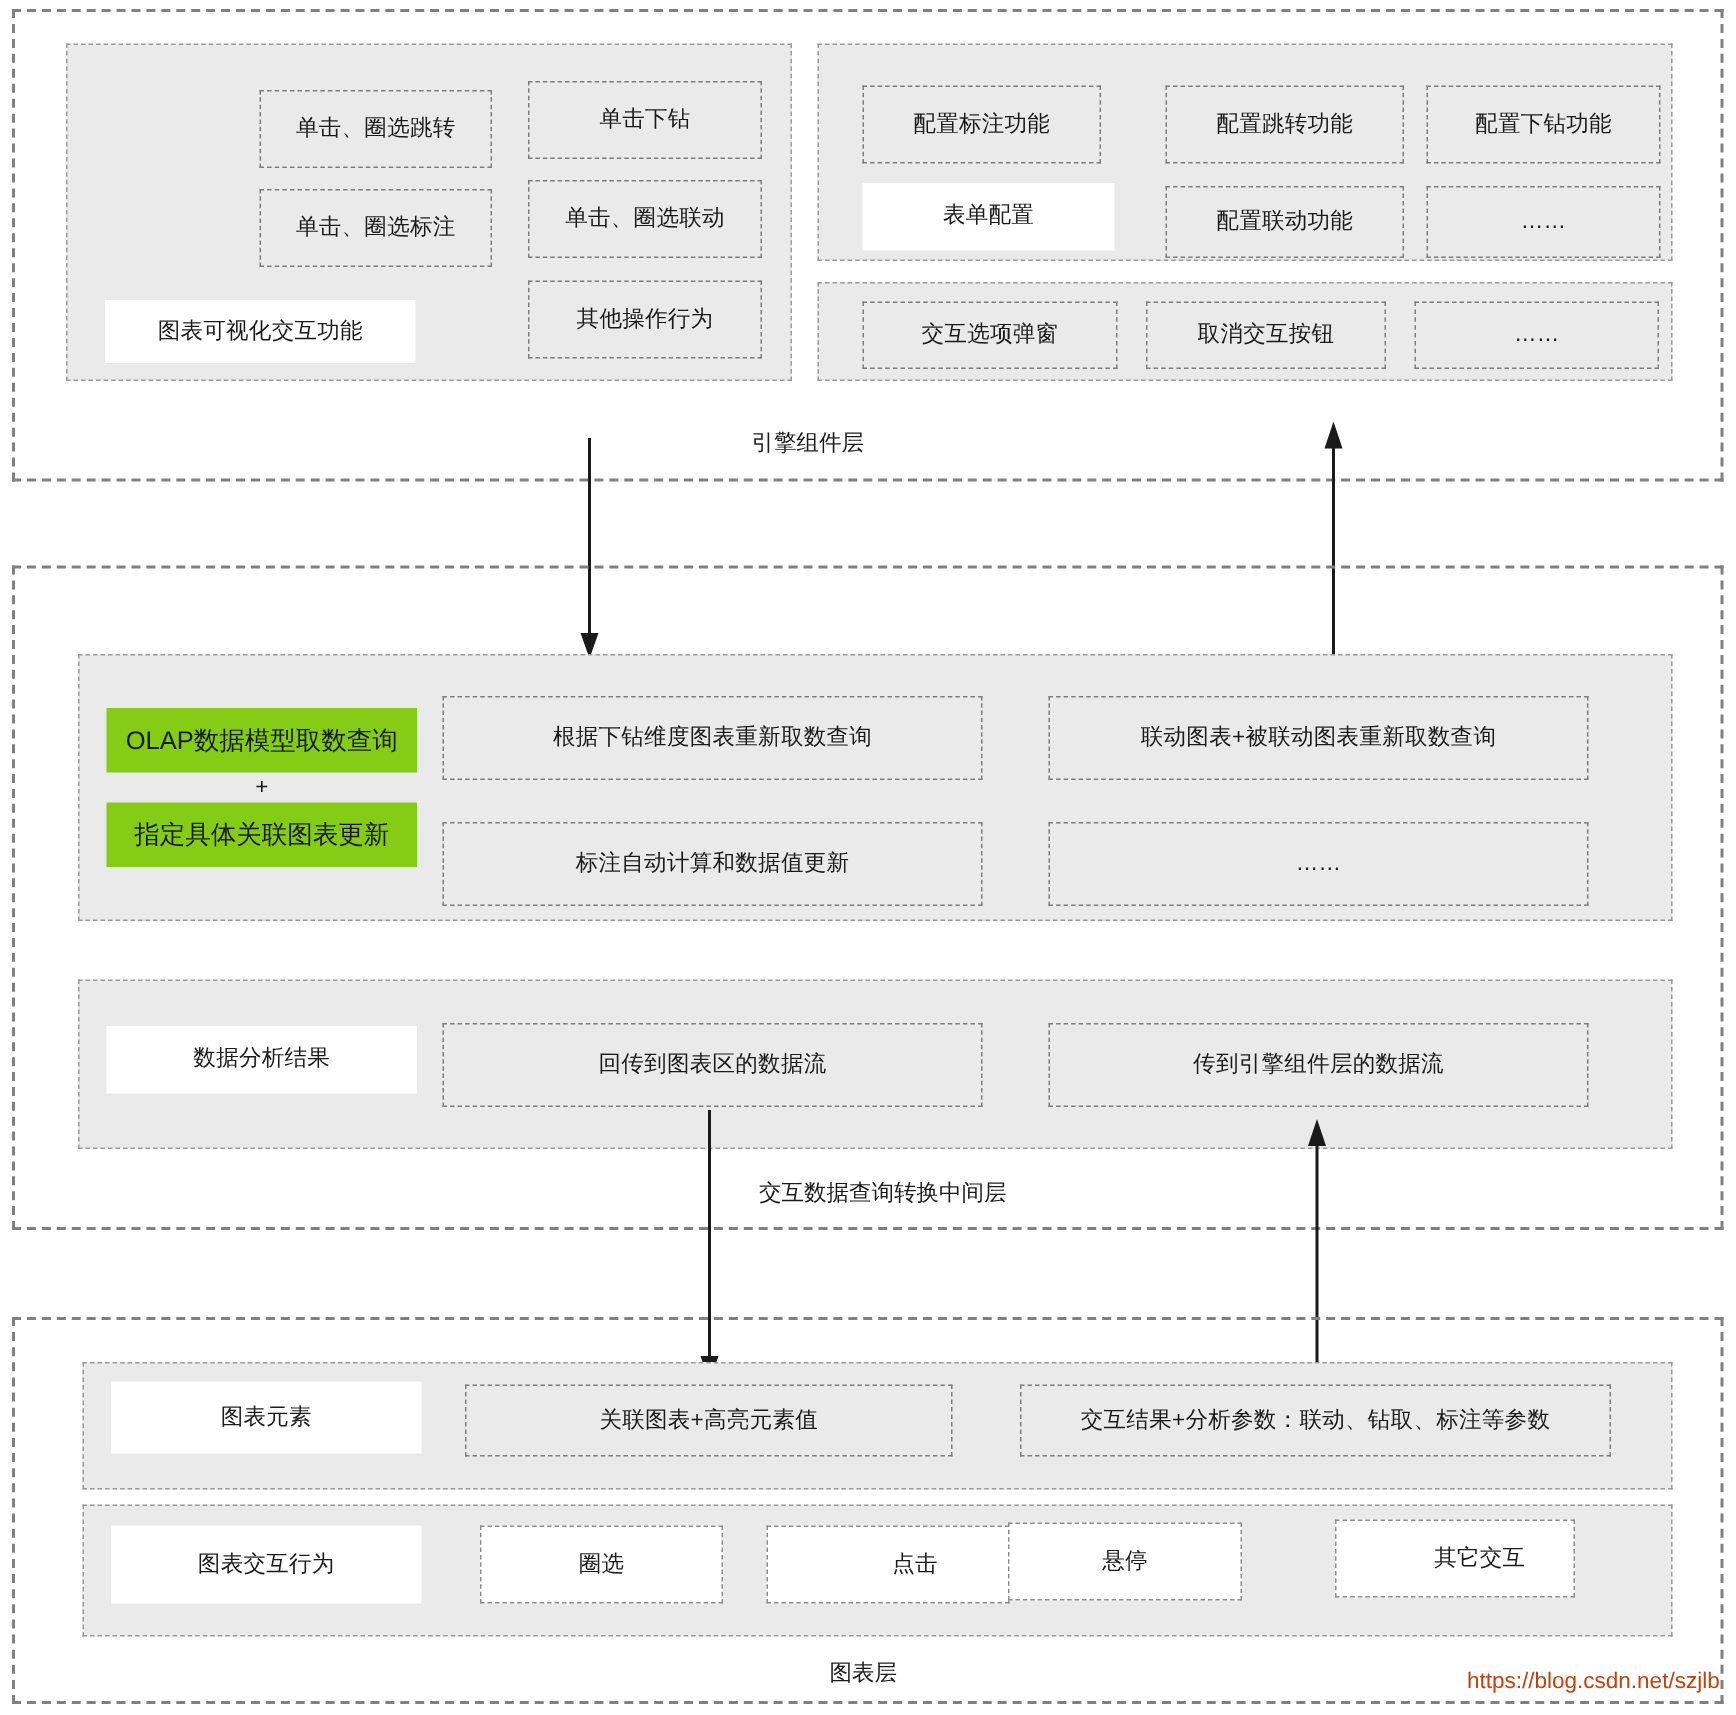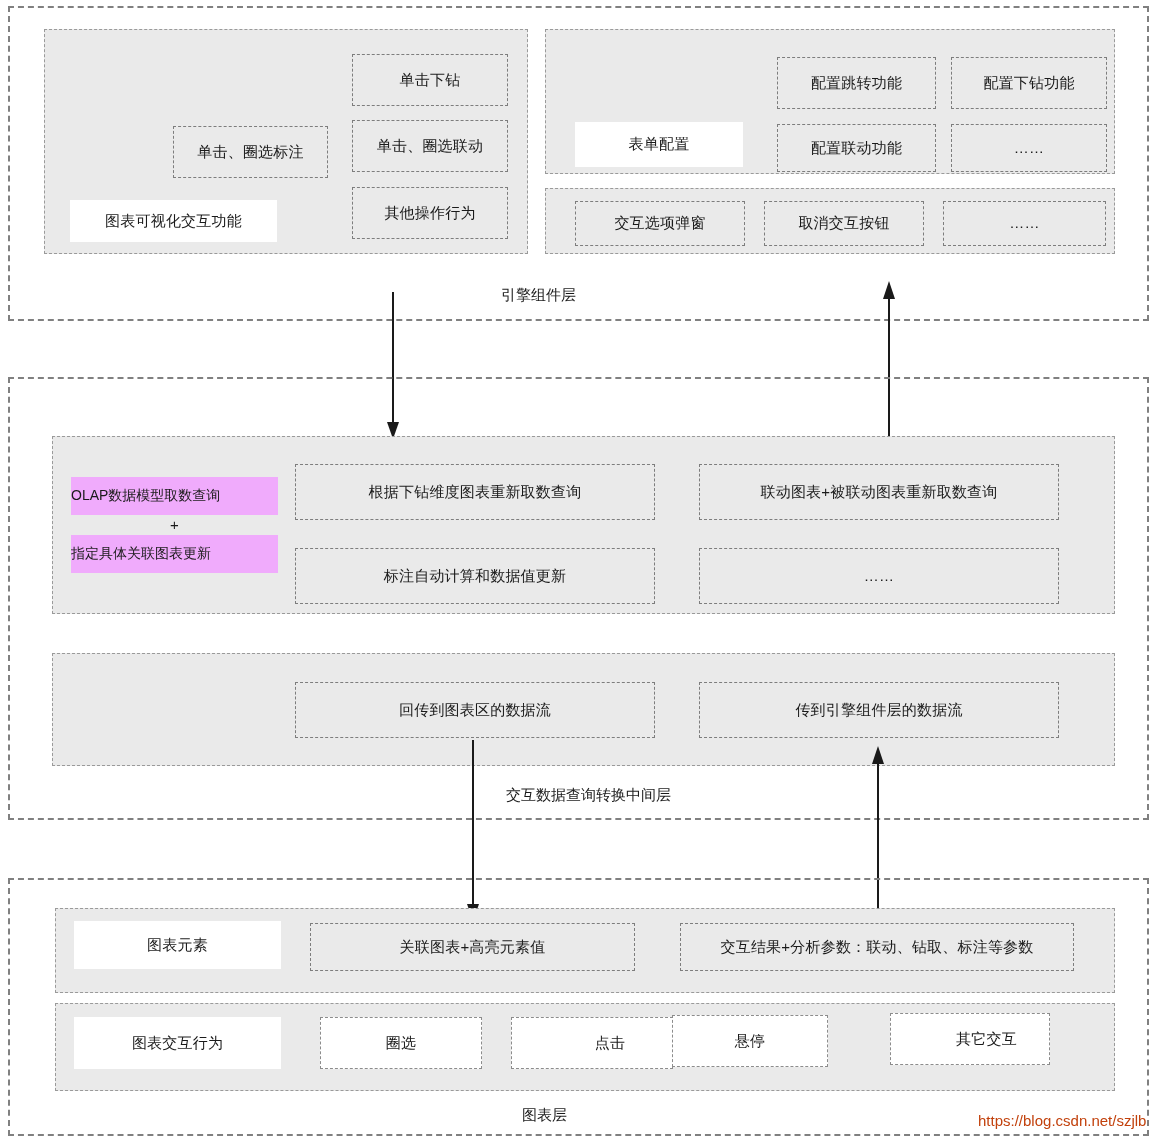--- a/index.html
+++ b/index.html
@@ -70,24 +70,24 @@
     justify-content:center;
   }
   .stack .plus{
     font-size:15px;
     line-height:14px;
     padding:3px 0;
     background:transparent;
     text-align:center;
   }
   .stack .wbox{
-    background:#f0abfc;
+    background:#84cc16;
     width:100%;
-    text-align:left;
-    font-size:14px;
+    text-align:center;
+    font-size:17px;
     padding:10px 0;
     box-sizing:border-box;
     white-space:nowrap;
   }
 
   
   .caption{
     position:absolute;
     font-size:15px;
     color:#1a1a1a;
@@ -109,33 +109,35 @@
 </style>
 </head>
 <body>
 
 <div id="canvas">
 
   <div class="layer" style="left:8px;top:6px;width:1141px;height:315px;"></div>
 
   <div class="panel" style="left:44px;top:29px;width:484px;height:225px;"></div>
 
+  <div class="cell dashed" style="left:173px;top:60px;width:155px;height:52px;">单击、圈选跳转</div>
 
   <div class="cell dashed" style="left:352px;top:54px;width:156px;height:52px;">单击下钻</div>
 
   <div class="cell dashed" style="left:173px;top:126px;width:155px;height:52px;">单击、圈选标注</div>
 
   <div class="cell dashed" style="left:352px;top:120px;width:156px;height:52px;">单击、圈选联动</div>
 
   <div class="cell dashed" style="left:352px;top:187px;width:156px;height:52px;">其他操作行为</div>
 
   <div class="cell white" style="left:70px;top:200px;width:207px;height:42px;">图表可视化交互功能</div>
 
   <div class="panel" style="left:545px;top:29px;width:570px;height:145px;"></div>
 
+  <div class="cell dashed" style="left:575px;top:57px;width:159px;height:52px;">配置标注功能</div>
 
   <div class="cell dashed" style="left:777px;top:57px;width:159px;height:52px;">配置跳转功能</div>
 
   <div class="cell dashed" style="left:951px;top:57px;width:156px;height:52px;">配置下钻功能</div>
 
   <div class="cell white" style="left:575px;top:122px;width:168px;height:45px;">表单配置</div>
 
   <div class="cell dashed" style="left:777px;top:124px;width:159px;height:48px;">配置联动功能</div>
 
   <div class="cell dashed" style="left:951px;top:124px;width:156px;height:48px;">……</div>
@@ -177,20 +179,21 @@
   <div class="cell dashed" style="left:295px;top:464px;width:360px;height:56px;">根据下钻维度图表重新取数查询</div>
 
   <div class="cell dashed" style="left:699px;top:464px;width:360px;height:56px;">联动图表+被联动图表重新取数查询</div>
 
   <div class="cell dashed" style="left:295px;top:548px;width:360px;height:56px;">标注自动计算和数据值更新</div>
 
   <div class="cell dashed" style="left:699px;top:548px;width:360px;height:56px;">……</div>
 
   <div class="panel" style="left:52px;top:653px;width:1063px;height:113px;"></div>
 
+  <div class="cell white" style="left:71px;top:684px;width:207px;height:45px;">数据分析结果</div>
 
   <div class="cell dashed" style="left:699px;top:682px;width:360px;height:56px;">传到引擎组件层的数据流</div>
 
   <div class="cell dashed" style="left:295px;top:682px;width:360px;height:56px;">回传到图表区的数据流</div>
 
   <div class="caption" style="left:506px;top:786px;">交互数据查询转换中间层</div>
 
   <div class="arrow" style="left:464px;top:740px;">
     <svg width="18" height="182" viewBox="0 0 18 182">
       <line x1="9" y1="0" x2="9" y2="168" stroke="#1a1a1a" stroke-width="2"></line>
@@ -220,17 +223,17 @@
   <div class="cell white" style="left:74px;top:1017px;width:207px;height:52px;">图表交互行为</div>
 
   <div class="cell dashed-white" style="left:320px;top:1017px;width:162px;height:52px;">圈选</div>
 
   <div class="cell dashed-white" style="left:511px;top:1017px;width:162px;height:52px;padding-left:36px;">点击</div>
 
   <div class="cell dashed-white" style="left:672px;top:1015px;width:156px;height:52px;">悬停</div>
 
   <div class="cell dashed-white" style="left:890px;top:1013px;width:160px;height:52px;padding-left:33px;">其它交互</div>
 
-  <div class="caption" style="left:522px;top:1106px;">图表层</div>
+  <div class="caption" style="left:553px;top:1106px;">图表层</div>
 
   <div class="watermark" style="left:978px;top:1112px;">https://blog.csdn.net/szjlb</div>
 
 </div>
 
 </body></html>

